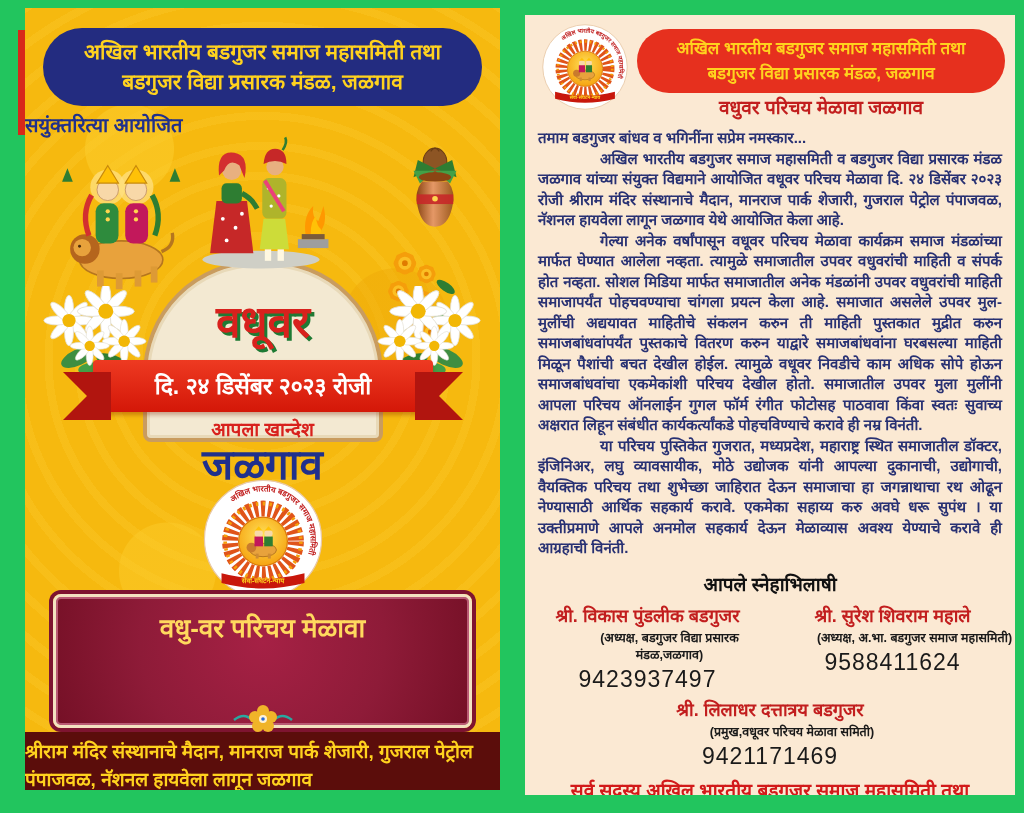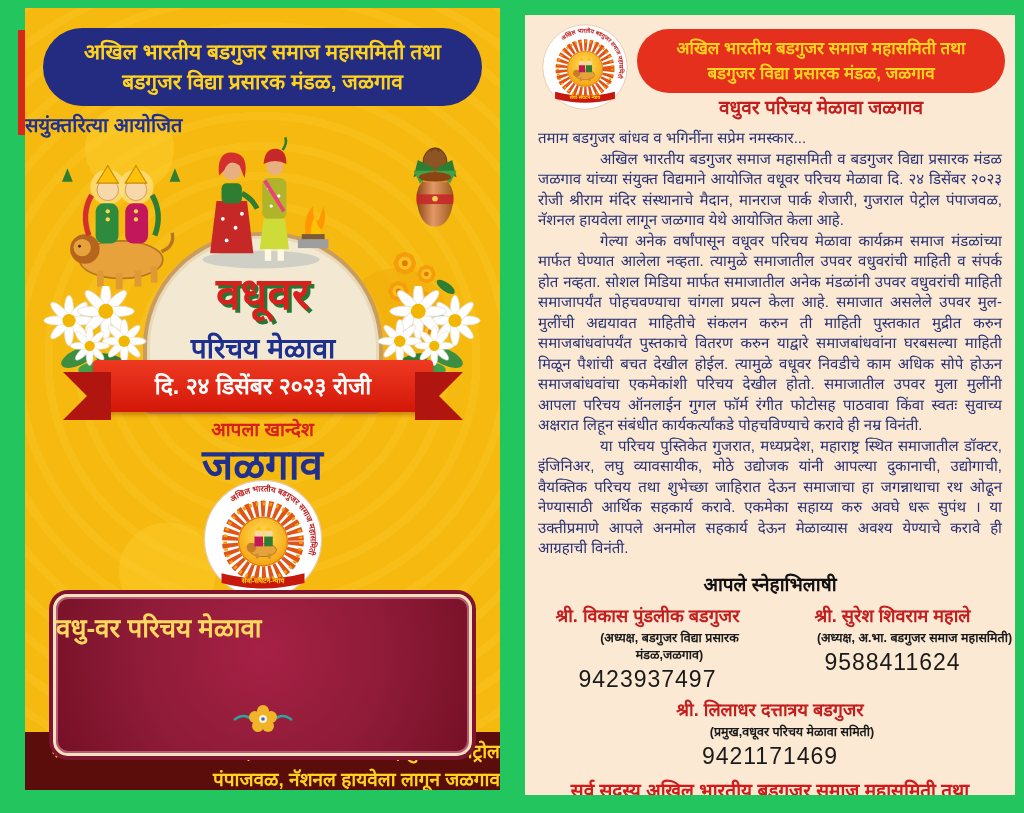--- a/index.html
+++ b/index.html
@@ -26,21 +26,21 @@
   }
   .org-pill div { color:#FFD21E; font-weight:bold; font-size:21px; line-height:1.45; white-space:nowrap; }
   .joint-line { position:absolute; left:0; top:103px; width:100%; 
     color:#20308C; font-weight:bold; font-size:20px; }
 
   .deity  { position:absolute; left:26px;  top:120px; }
   .couple { position:absolute; left:166px; top:124px; z-index:3; }
   .kalash { position:absolute; left:356px; top:124px; }
 
   .arch {
-    position:absolute; left:118px; top:224px; width:240px; height:182px; z-index:2;
+    position:absolute; left:118px; top:252px; width:240px; height:182px; z-index:2;
     background:#F3E9D2; border:4px solid #C99C5F; border-radius:115px 115px 8px 8px;
     box-shadow: inset 0 0 0 3px #E8D9B8; text-align:center;
   }
   .title-main { margin-top:26px; font-size:44px; font-weight:bold; color:#D8211D;
     text-shadow:3px 3px 0 #1E7A34; }
   .title-sub  { margin-top:6px; font-size:28px; font-weight:bold; color:#1D2F8F; }
 
   .daisy { position:absolute; z-index:3; }
   .d-left  { left:8px;   top:278px; }
   .d-right { left:348px; top:278px; transform:scaleX(-1); }
@@ -57,56 +57,56 @@
   .ribbon::after  { right:-30px; border-right-color:transparent; }
 
   .region { position:absolute; left:0; top:408px; width:100%; text-align:center; z-index:5;
     color:#D8211D; font-weight:bold; font-size:19px; }
   .city   { position:absolute; left:0; top:426px; width:100%; text-align:center; z-index:5;
     color:#20308C; font-weight:bold; font-size:42px; }
 
   .logo-big { position:absolute; left:177px; top:470px; z-index:2; }
 
   .maroon-box {
-    position:absolute; left:28px; top:586px; width:419px; height:162px; z-index:2;
+    position:absolute; left:28px; top:586px; width:419px; height:134px; z-index:2;
     background:radial-gradient(circle at 50% 35%, #A62145 0%, #8E1B38 55%, #751026 100%);
-    border:3px solid #F3E2C0; border-radius:15px;
+    border:3px solid #F3E2C0; border-radius:8px;
     box-shadow:0 0 0 4px #7E1430, inset 0 0 0 2px #B95A74;
-    text-align:left; color:#FFD95E; font-weight:bold; padding-top:12px;
+    text-align:center; color:#FFD95E; font-weight:bold; padding-top:12px;
   }
   .maroon-box .b1 { font-size:26px; }
   .maroon-box .b2 { font-size:25px; margin-top:2px; }
   .maroon-box .b3 { font-size:27px; margin-top:2px; }
 
   .ornament { position:absolute; left:205px; top:692px; z-index:3; }
 
   .footer-bar {
     position:absolute; left:0; top:724px; width:475px; height:64px;
-    background:#5B0D0B; text-align:right; color:#FFD21E; font-weight:bold;
+    background:#5B0D0B; text-align:left; color:#FFD21E; font-weight:bold;
     font-size:19px; line-height:1.45; padding-top:6px;
   }
 
   
   .right-panel {
     position:absolute; left:525px; top:15px; width:490px; height:780px;
     background:#FBE9D3; overflow:hidden;
   }
   .logo-small { position:absolute; left:16px; top:8px; }
   .r-pill {
     margin:14px 10px 0 112px; width:368px; height:64px; background:#E6301E;
     border-radius:32px; display:flex; flex-direction:column; align-items:center;
     justify-content:center; text-align:center;
   }
   .r-pill div { color:#FFD21E; font-weight:bold; font-size:17px; line-height:1.5; white-space:nowrap; }
   .r-organized { margin-left:112px; width:368px; text-align:center; margin-top:5px;
     color:#C21E1E; font-weight:bold; font-size:20px; }
   .r-event { margin-left:112px; width:368px; text-align:center; margin-top:1px;
     color:#C21E1E; font-weight:bold; font-size:19px; }
 
-  .r-body { padding:8px 13px 0 13px; color:#283173; font-weight:normal;
+  .r-body { padding:8px 13px 0 13px; color:#283173; font-weight:bold;
     font-size:15px; line-height:20.5px; text-align:justify; }
   .r-body p.ind { text-indent:62px; }
   .salute { text-align:left; }
 
   .wishers { text-align:center; color:#111; font-weight:bold; font-size:19px; margin-top:12px; }
   .contacts { display:flex; margin-top:6px; }
   .contact { flex:1; text-align:center; }
   .contact .nm { color:#C21E1E; font-weight:bold; font-size:18px; }
   .contact .rl { color:#1a1a1a; font-weight:bold; font-size:12.5px; margin-top:2px;padding-left:44px; }
   .contact .ph { color:#1a1a1a; font-size:23px; letter-spacing:1px; margin-top:3px; }

